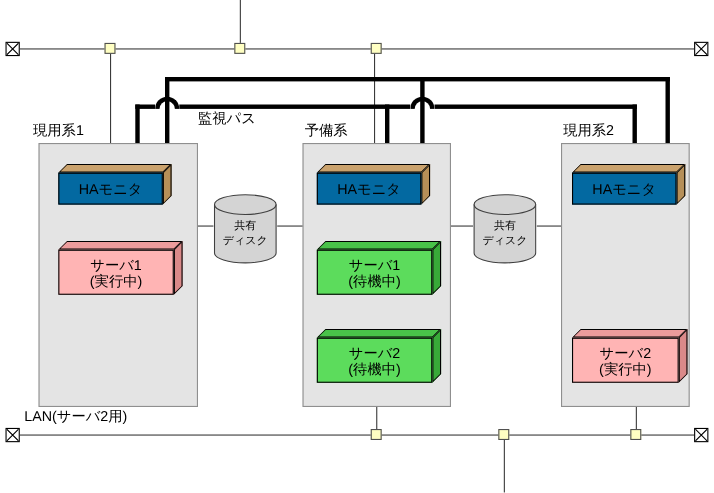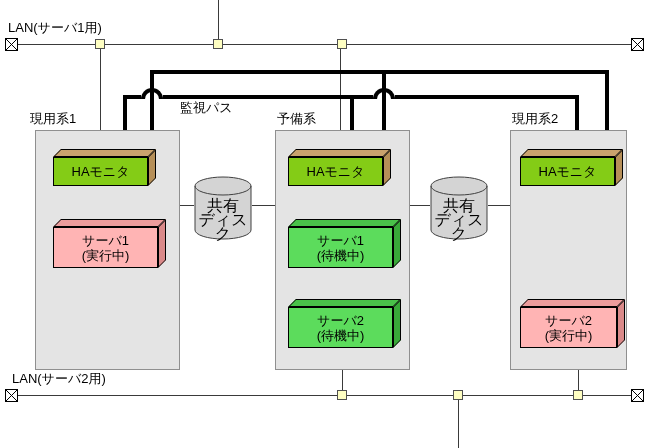--- a/index.html
+++ b/index.html
@@ -16,33 +16,32 @@
   .sys{position:absolute;background:#e4e4e4;border:1px solid #8f8f8f;box-sizing:border-box;}
   .b3{position:absolute;}
   .b3t{position:absolute;top:0;left:0;height:8px;border:1px solid #000;box-sizing:border-box;
        transform:translateX(8px) skewX(-45deg);transform-origin:0 0;}
   .b3r{position:absolute;top:8px;width:8px;border:1px solid #000;box-sizing:border-box;
        transform:skewY(-45deg);transform-origin:0 0;}
   .b3f{position:absolute;top:8px;left:0;border:1px solid #000;box-sizing:border-box;
        display:flex;flex-direction:column;align-items:center;justify-content:center;
        text-align:center;font-size:13px;line-height:15px;}
   .b3f span{display:block;}
-  .c-ha  .b3f{background:#84cc16;} .c-ha  .b3t{background:#caa26d;} .c-ha  .b3r{background:#b68f58;}
+  .c-ha  .b3f{background:#0369a1;} .c-ha  .b3t{background:#caa26d;} .c-ha  .b3r{background:#b68f58;}
   .c-run .b3f{background:#ffb4b4;} .c-run .b3t{background:#ec9c9c;} .c-run .b3r{background:#da8989;}
   .c-stb .b3f{background:#5cdc5c;} .c-stb .b3t{background:#49c249;} .c-stb .b3r{background:#38a938;}
   .cyl{position:absolute;}
-  .cyl-lab{position:absolute;left:0;top:23px;width:58px;text-align:center;font-size:16px;line-height:14px;
+  .cyl-lab{position:absolute;left:0;top:23px;width:58px;text-align:center;font-size:10px;line-height:14px;
            display:flex;flex-direction:column;}
 </style>
 </head>
 <body>
 
 <div class="stage">
 
-  <div class="lab" style="left:8px;top:20px">LAN(サーバ1用)</div>
   <div class="hl" style="left:18px;top:44px;width:613px;height:1px"></div>
   <div class="vl" style="left:218px;top:0;width:1px;height:44px"></div>
   <div class="vl" style="left:100px;top:44px;width:1px;height:86px"></div>
   <div class="vl" style="left:340px;top:44px;width:1px;height:86px"></div>
   <div class="netx" style="left:5px;top:38px">
     <svg width="11" height="11" viewBox="0 0 11 11">
         <path d="M0 0 L11 11 M11 0 L0 11" stroke="#000" stroke-width="1" fill="none"></path>
       </svg>
   </div>
   <div class="netx" style="left:631px;top:38px">
@@ -151,21 +150,21 @@
   </div>
   <div class="b3 c-run" style="left:520px;top:299px">
     <div class="b3t" style="width:97px"></div>
     <div class="b3r" style="left:97px;height:41px"></div>
     <div class="b3f" style="width:97px;height:41px">
       <span>サーバ2</span>
       <span>(実行中)</span>
     </div>
   </div>
 
-  <div class="lab" style="left:12px;top:371px">LAN(サーバ2用)</div>
+  <div class="lab" style="left:22px;top:371px">LAN(サーバ2用)</div>
   <div class="vl" style="left:342px;top:370px;width:1px;height:25px"></div>
   <div class="vl" style="left:578px;top:370px;width:1px;height:25px"></div>
   <div class="vl" style="left:458px;top:395px;width:1px;height:53px"></div>
   <div class="hl" style="left:18px;top:395px;width:613px;height:1px"></div>
   <div class="netx" style="left:5px;top:389px">
     <svg width="11" height="11" viewBox="0 0 11 11">
         <path d="M0 0 L11 11 M11 0 L0 11" stroke="#000" stroke-width="1" fill="none"></path>
       </svg>
   </div>
   <div class="netx" style="left:631px;top:389px">

